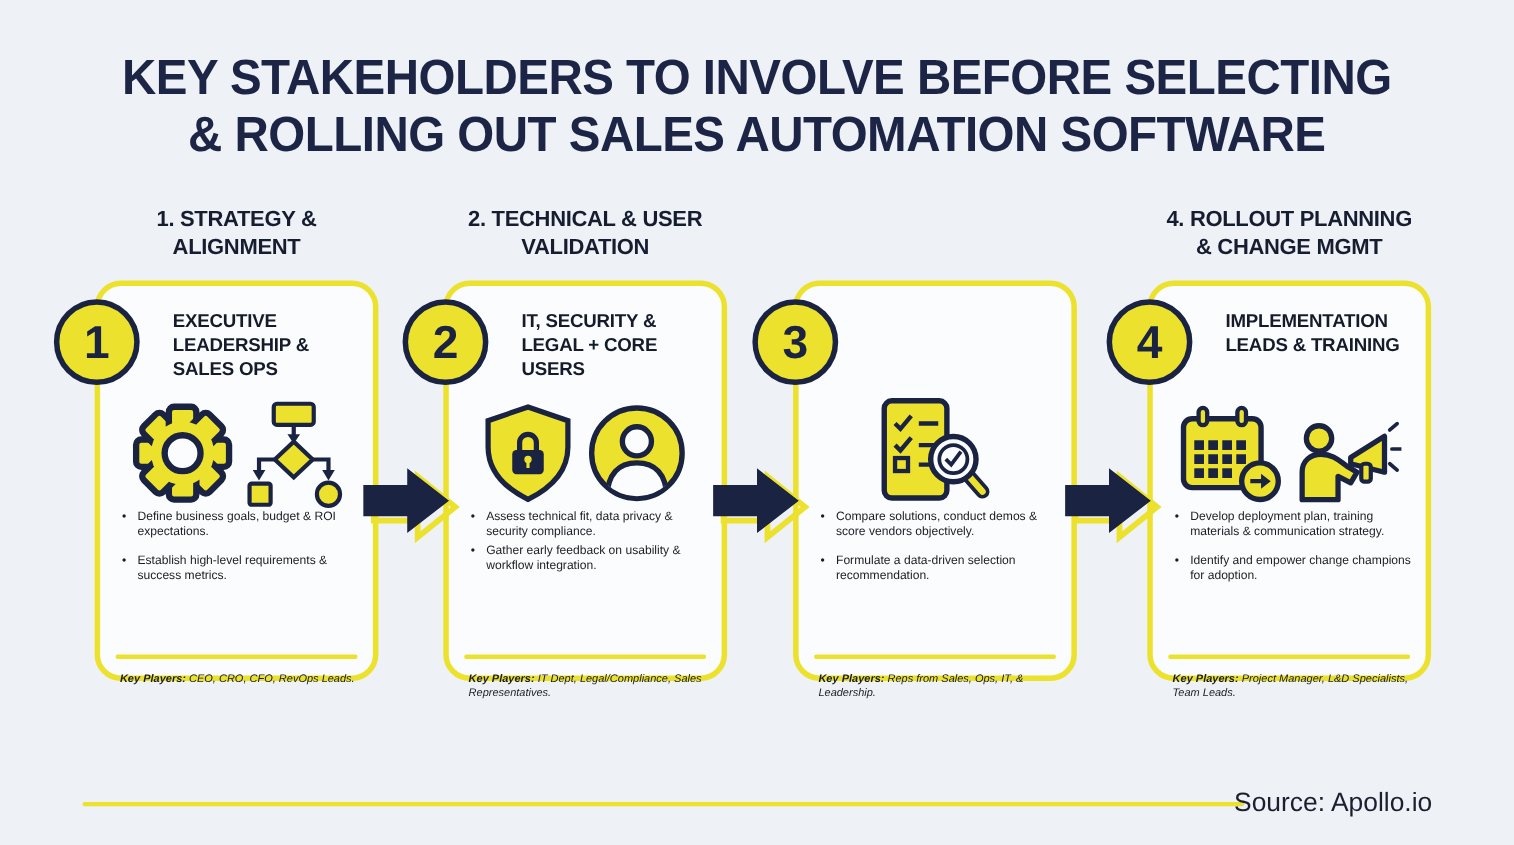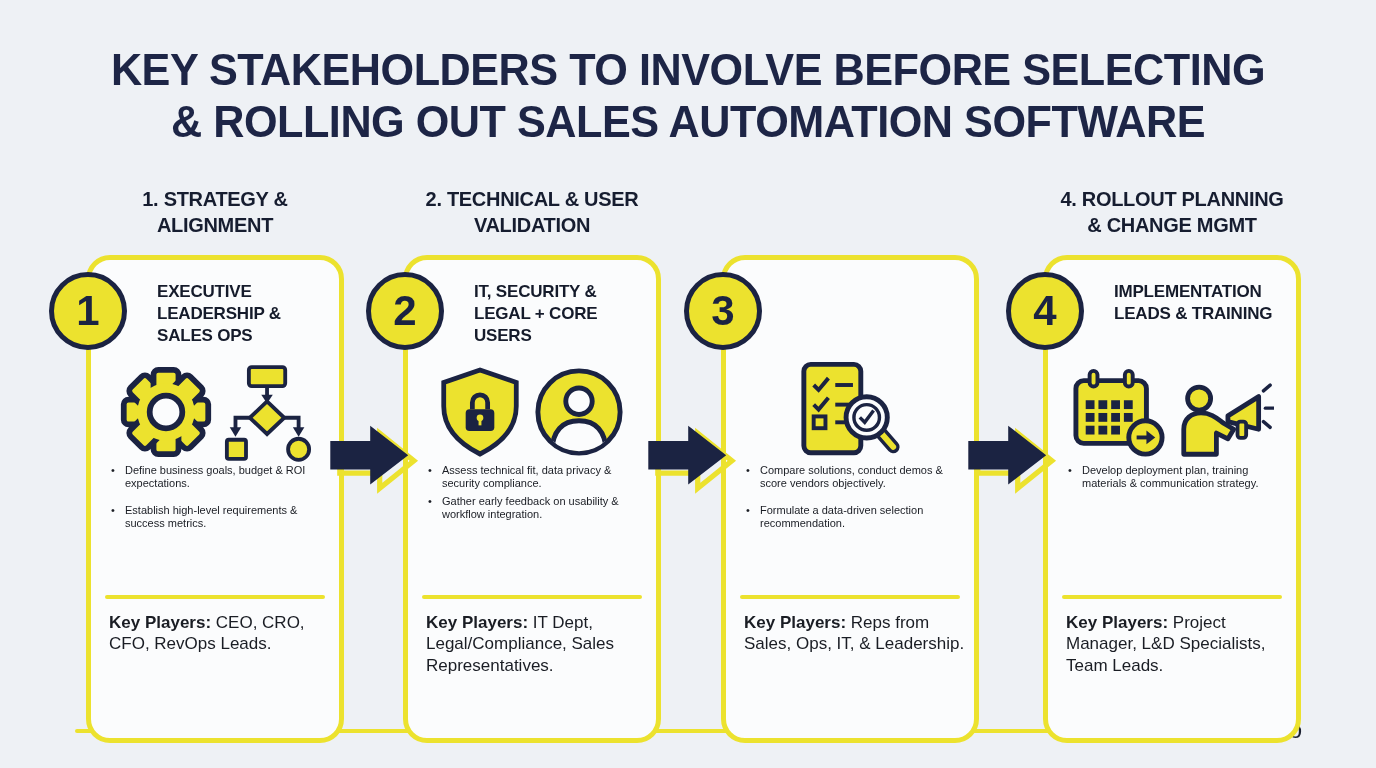--- a/index.html
+++ b/index.html
@@ -13,42 +13,42 @@
            color:#1D2546; font-weight:bold; font-size:45px; line-height:1.16;
            letter-spacing:-0.5px; transform:scaleX(0.96); transform-origin:50% 0; }
 
   
   .step-header { position:absolute; top:186px; width:320px; text-align:center;
                  color:#161D30; font-weight:bold; font-size:20px; line-height:1.3;
                  letter-spacing:-0.3px; }
   .sh0 { left:55px; } .sh1 { left:372px; } .sh2 { left:690px; } .sh3 { left:1012px; }
 
   
-  .card { position:absolute; top:255px; width:258px; height:488px;
+  .card { position:absolute; top:255px; width:258px; height:364px;
           background:#FBFCFD; border:5px solid #ECE22E; border-radius:24px; z-index:1; }
   .c0 { left:86px; } .c1 { left:403px; } .c2 { left:721px; } .c3 { left:1043px; }
 
   .card-title { position:absolute; left:66px; top:21px; width:180px;
                 color:#151B2B; font-weight:bold; font-size:17px; line-height:1.3;
                 letter-spacing:-0.2px; }
 
   .icon-row { position:absolute; left:0; right:0; top:96px; height:112px;
               display:flex; align-items:center; justify-content:center; gap:10px; }
 
   .bullets { position:absolute; left:18px; right:8px; top:204px; list-style:none;
              color:#1A1D24; font-size:11px; line-height:1.22; }
   .bullets li { position:relative; padding-left:16px; margin-bottom:13px; }
   .bullets li::before { content:"•"; position:absolute; left:2px; top:0; color:#1A1D24; }
   .c1 .bullets li { margin-bottom:4px; }
 
   .divider { position:absolute; left:14px; right:14px; top:335px; height:3.5px;
              background:#ECE22E; border-radius:2px; }
 
   .keyplayers { position:absolute; left:18px; right:6px; top:352px;
-                color:#1A1D24; font-size:17px; line-height:1.25; }
+                color:#1A1D24; font-size:10px; line-height:1.25;font-style:italic; }
   .kp-label { font-weight:bold; }
 
   
   .badge { position:absolute; top:272px; width:78px; height:78px; border-radius:50%;
            background:#ECE22E; border:5px solid #1B2342; z-index:5;
            display:flex; align-items:center; justify-content:center;
            color:#1B2342; font-weight:bold; font-size:42px; }
   .b0 { left:49px; } .b1 { left:366px; } .b2 { left:684px; } .b3 { left:1006px; }
 
   
@@ -232,20 +232,21 @@
         <rect x="62" y="58" width="9" height="17" rx="3" fill="#ECE22E" stroke="#1B2342" stroke-width="4"></rect>
         <g stroke="#1B2342" stroke-width="3.5" stroke-linecap="round">
           <line x1="89" y1="26" x2="96" y2="20"></line>
           <line x1="91" y1="44" x2="100" y2="44"></line>
           <line x1="89" y1="58" x2="96" y2="64"></line>
         </g>
       </svg>
     </div>
     <ul class="bullets">
       <li>Develop deployment plan, training materials &amp; communication strategy.</li>
+      <li>Identify and empower change champions for adoption.</li>
     </ul>
     <div class="divider"></div>
     <div class="keyplayers">
       <span class="kp-label">Key Players:</span><span> Project Manager, L&amp;D Specialists, Team Leads.</span>
     </div>
   </div>
 
   <div class="badge b0">1</div>
   <div class="badge b1">2</div>
   <div class="badge b2">3</div>

